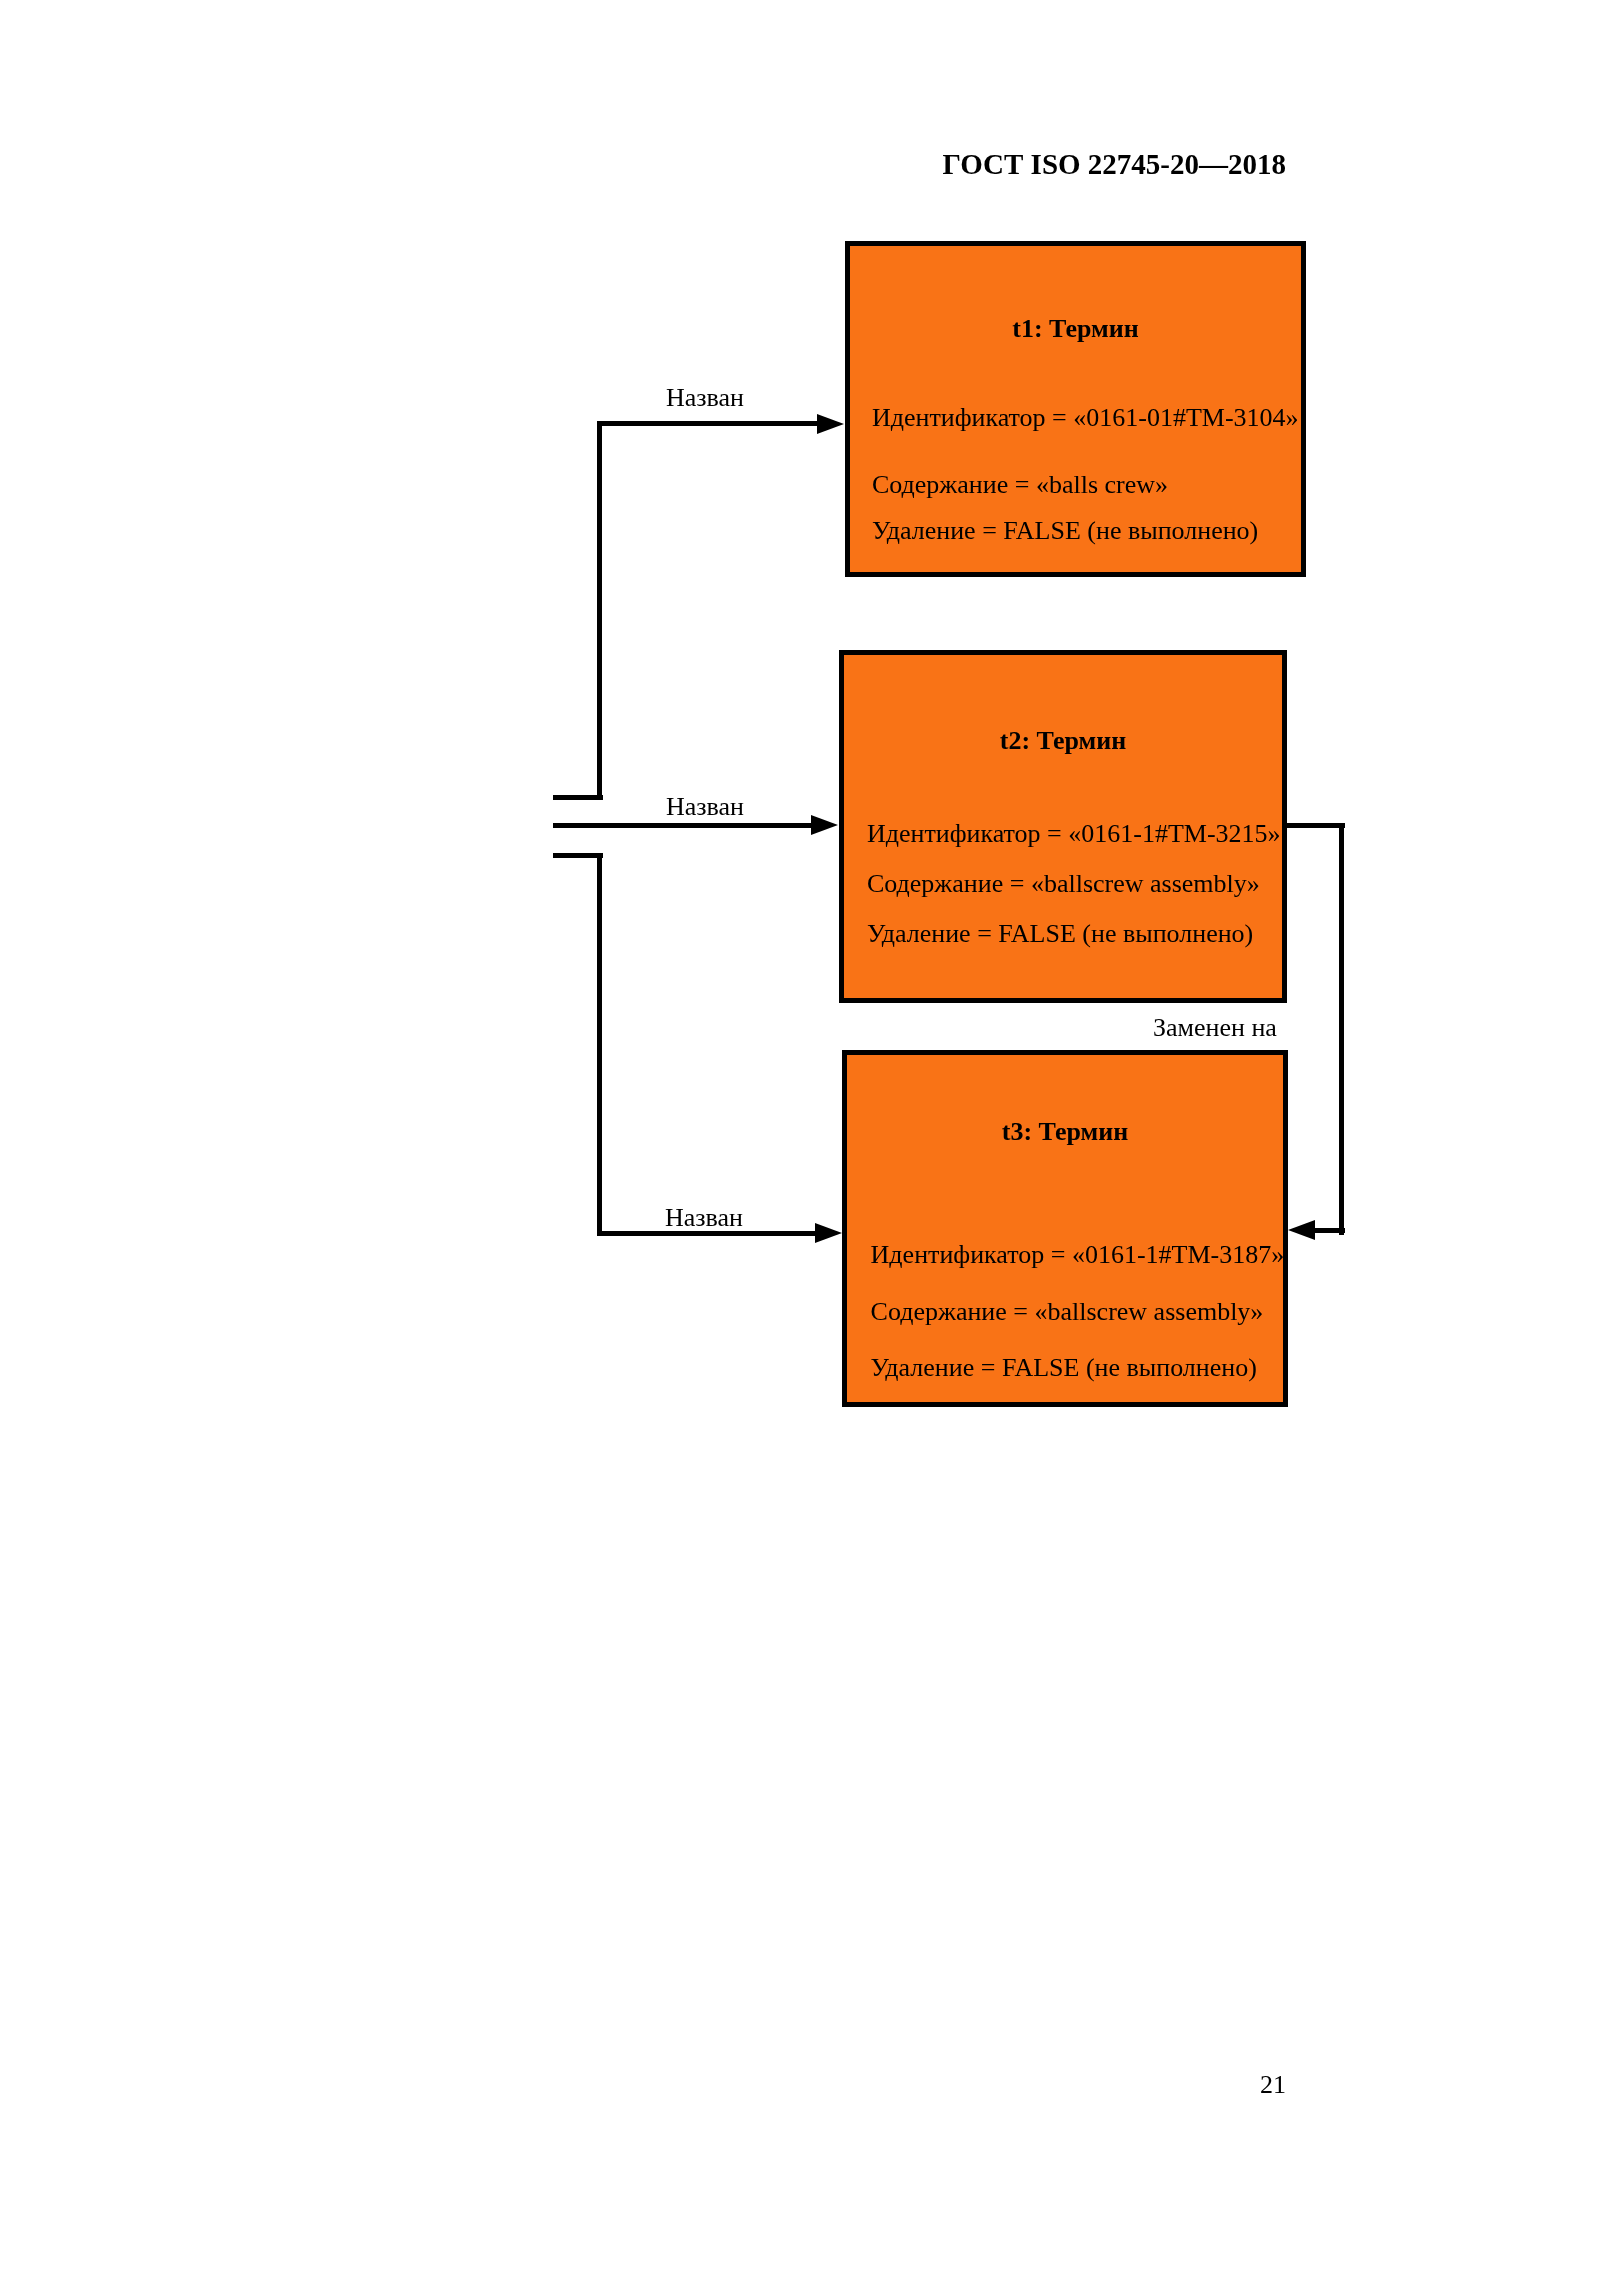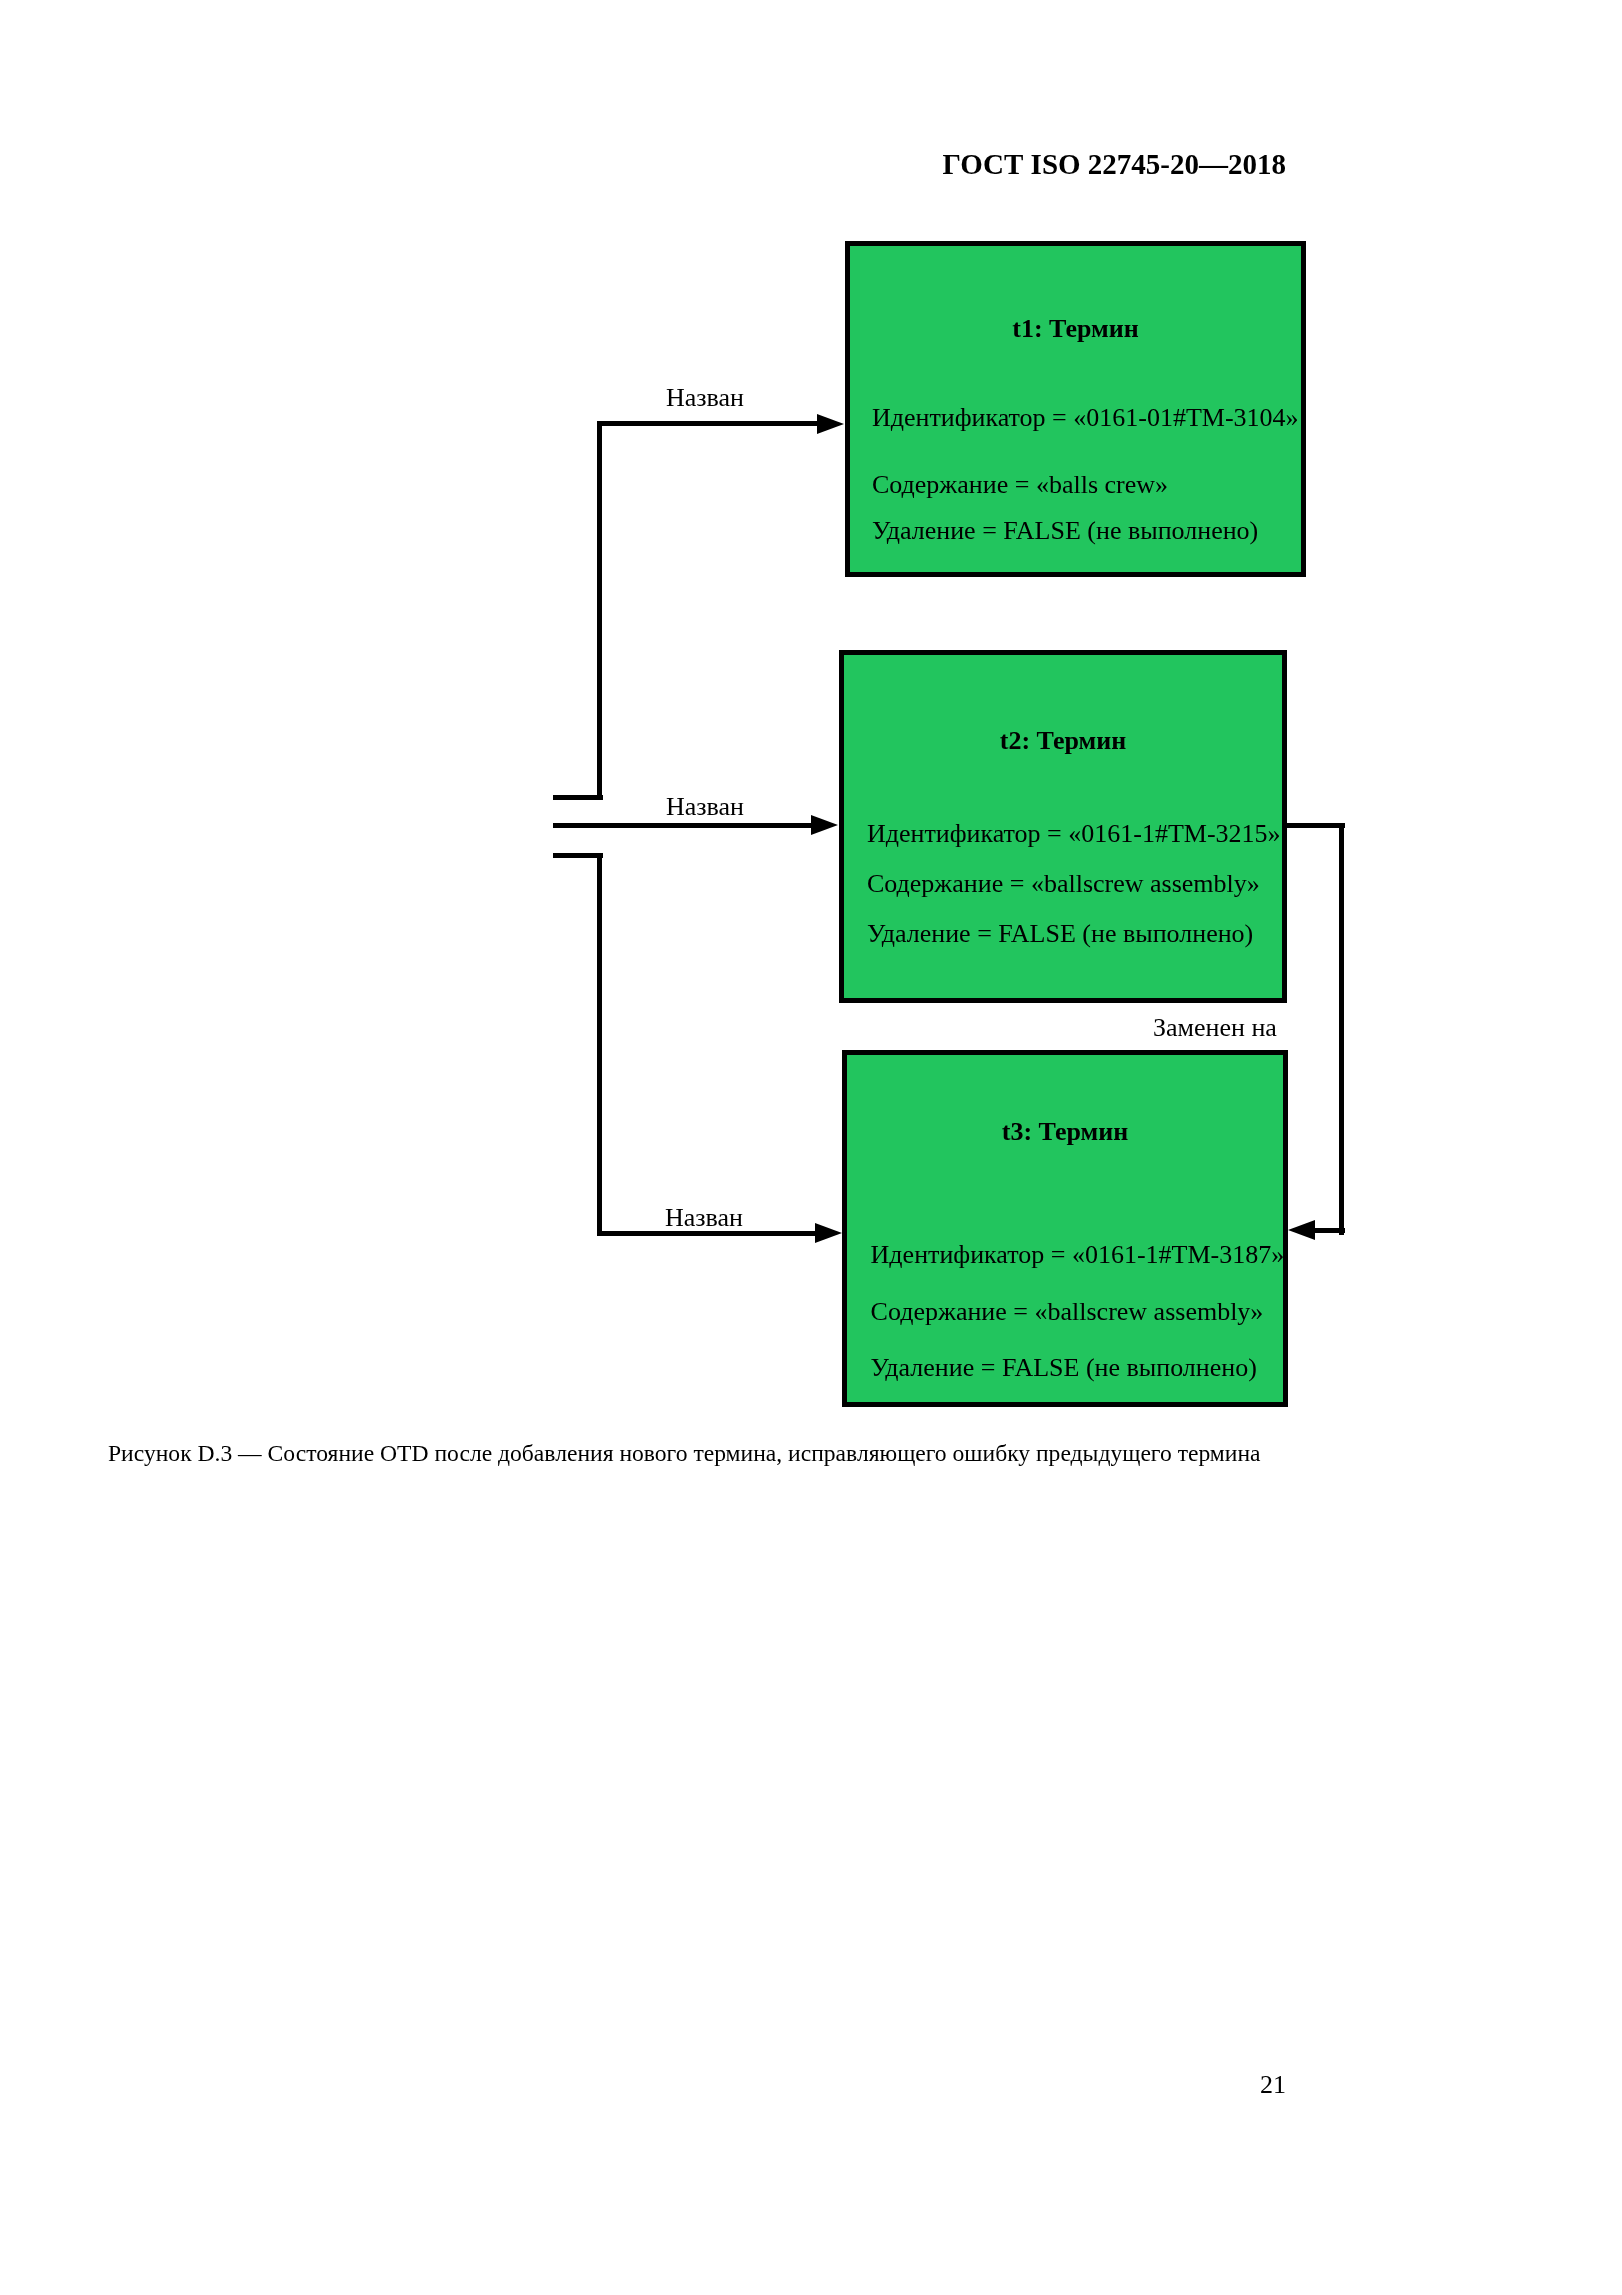--- a/index.html
+++ b/index.html
@@ -17,21 +17,21 @@
     position: absolute;
     right: 198px;
     top: 148px;
     font-size: 29px;
     font-weight: bold;
     white-space: nowrap;
   }
   .box {
     position: absolute;
     border: 5.2px solid #000;
-    background: #22c55e;
+    background: #f97316;
     box-sizing: border-box;
   }
   .box-c1 { left: 205px;  top: 689px; width: 351px; height: 281px; }
   .box-t1 { left: 845px; top: 241px;  width: 461px; height: 336px; }
   .box-t2 { left: 839px; top: 650px;  width: 448px; height: 353px; padding-left: 28px; }
   .box-t3 { left: 842px; top: 1050px; width: 446px; height: 357px; }
   .box-title {
     position: absolute;
     left: 0; right: 0;
     text-align: center;
@@ -147,18 +147,17 @@
   <div class="hline" style="left:597px; top:1231px; width:221px;"></div>
   <div class="arrow-right" style="left:815px; top:1223px;"></div>
   <div class="edge-label lbl-named-t3">Назван</div>
 
   <div class="hline" style="left:1285px; top:823px; width:60px;"></div>
   <div class="vline" style="left:1339px; top:823px; height:412px;"></div>
   <div class="hline" style="left:1313px; top:1228px; width:32px;"></div>
   <div class="arrow-left" style="left:1288px; top:1220px;"></div>
   <div class="edge-label lbl-replaced">Заменен на</div>
 
-  <div class="caption">Рисунок D.3 — Состояние OTD после добавления нового термина, исправляющего ошибку предыдущего термина</div>
 
   <div class="page-num">21</div>
 
 </div>
 
 
 </body></html>

